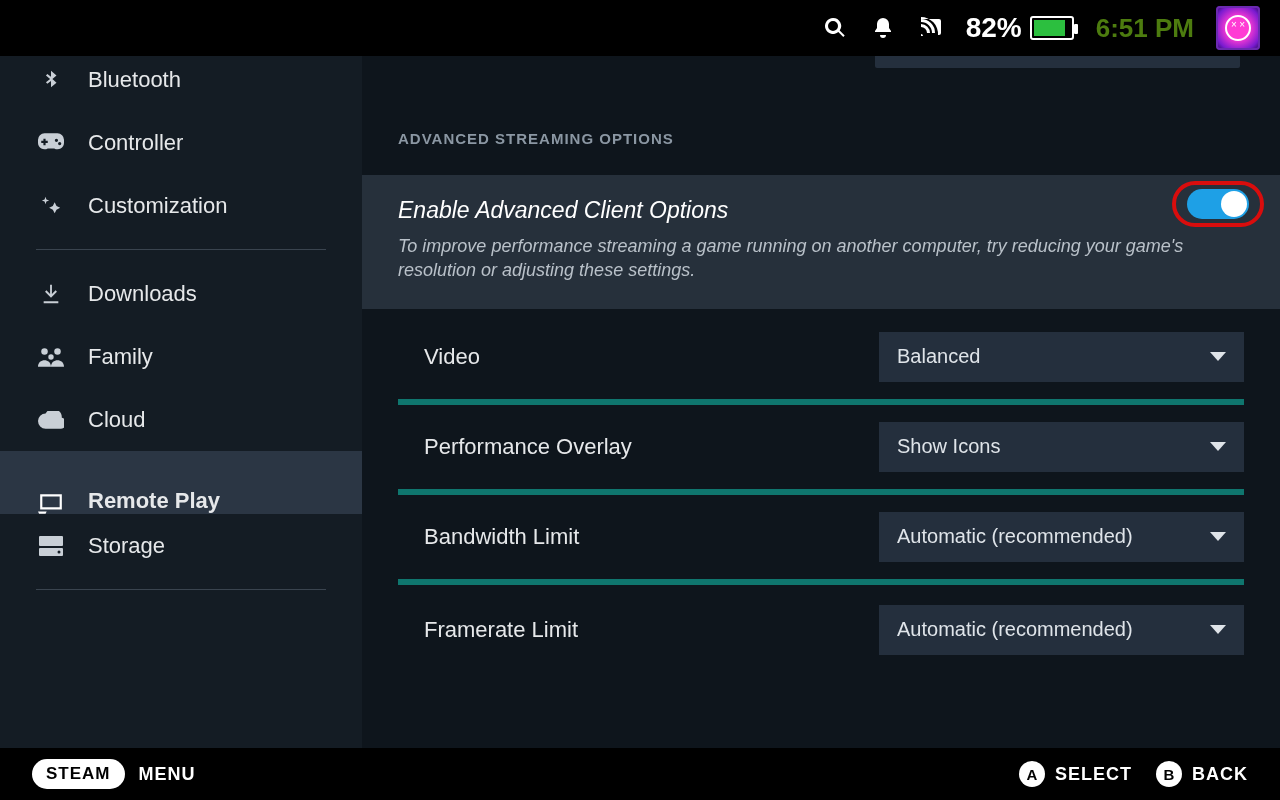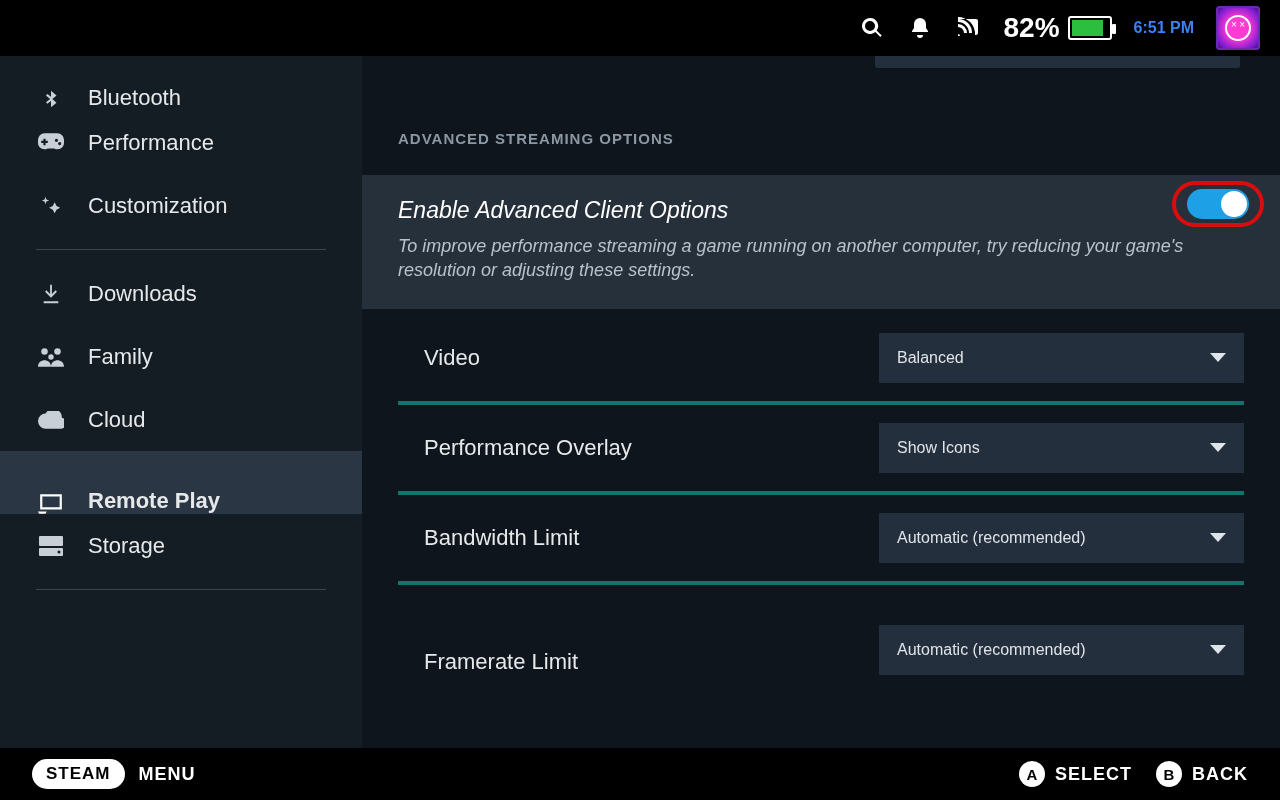--- a/index.html
+++ b/index.html
@@ -6,55 +6,55 @@
   html, body { width: 1280px; height: 800px; overflow: hidden; background: #000; font-family: "Segoe UI", Arial, sans-serif; color: #e6e8ea; }
   
   .statusbar { height: 56px; background: #000; display: flex; align-items: center; justify-content: flex-end; gap: 22px; padding: 0 20px; }
   .statusbar .ico { width: 26px; height: 26px; display: flex; align-items: center; justify-content: center; }
   .statusbar svg { fill: #fff; }
   .battery-wrap { display: flex; align-items: center; gap: 8px; }
   .battery-pct { font-size: 28px; font-weight: 600; color: #fff; }
   .battery { position: relative; width: 44px; height: 24px; border: 2px solid #fff; border-radius: 3px; }
   .battery:after { content: ""; position: absolute; right: -6px; top: 6px; width: 4px; height: 10px; background: #fff; border-radius: 1px; }
   .battery-fill { position: absolute; left: 2px; top: 2px; bottom: 2px; width: 78%; background: #2cbf3f; }
-  .clock { font-size: 16px; font-weight: 600; color: #3b82f6; }
+  .clock { font-size: 26px; font-weight: 600; color: #4d7c0f; }
   .avatar { width: 44px; height: 44px; border-radius: 4px; background: radial-gradient(circle, #ff3bd4 0 35%, #7a1bd0 75%, #1d0a4e 100%); box-shadow: 0 0 0 2px #6b2ab0 inset; display: flex; align-items: center; justify-content: center; }
   .avatar-face { width: 26px; height: 26px; border: 2px solid #fff; border-radius: 50%; position: relative; }
   .avatar-face:before, .avatar-face:after { content: "×"; position: absolute; color: #fff; font-size: 10px; top: 2px; }
   .avatar-face:before { left: 4px; } .avatar-face:after { right: 4px; }
 
   
   .main { display: flex; height: 692px; }
   .sidebar { width: 362px; background: #141c24; overflow: hidden; position: relative; }
   .side-item { display: flex; align-items: center; gap: 22px; padding: 0 36px; height: 63px; font-size: 22px; color: #e6e8ea; cursor: pointer; }
-  .side-item.first { margin-top: -8px; align-items: flex-end; }
+  .side-item.first { margin-top: -8px; }
   .side-item.active { background: #2b3644; font-weight: 600; align-items: flex-end; }
   .side-icon { width: 30px; display: flex; justify-content: center; }
   .side-icon svg { fill: #c9cfd6; }
   .divider { height: 1px; background: #3a444f; margin: 12px 36px; }
 
   .content { flex: 1; background: #0e151c; overflow: hidden; position: relative; }
   .ghost-top { height: 30px; background: #0e151c; position: relative; }
   .ghost-top .ghost-sel { position: absolute; right: 40px; top: -18px; width: 365px; height: 30px; background: #242f3d; border-radius: 0 0 2px 2px; }
 
   .section-title { color: #8b97a3; letter-spacing: 1px; font-size: 15px; font-weight: 700; padding: 44px 0 28px 36px; }
 
   .adv-panel { background: #26303b; padding: 22px 36px 26px 36px; position: relative; font-style: italic; }
   .adv-panel .title { font-size: 23px; color: #fff; font-weight: 500; }
   .adv-panel .desc { font-size: 18px; color: #b9c1c9; margin-top: 10px; line-height: 1.35; max-width: 820px; }
 
   .toggle-annot { position: absolute; right: 16px; top: 6px; width: 92px; height: 46px; border: 4px solid #d90d0d; border-radius: 30px; display: flex; align-items: center; justify-content: center; }
   .toggle { width: 62px; height: 30px; background: #1ea0e6; border-radius: 16px; position: relative; }
   .toggle .knob { position: absolute; right: 2px; top: 2px; width: 26px; height: 26px; background: #fff; border-radius: 50%; }
 
   .rows { padding: 6px 36px 0 36px; }
-  .row { display: flex; align-items: center; justify-content: space-between; height: 90px; border-bottom: 4px solid #0f766e; }
-  .row:last-child { border-bottom: none; align-items: flex-end; }
+  .row { display: flex; align-items: center; justify-content: space-between; height: 90px; border-bottom: 6px solid #0f766e; }
+  .row:last-child { border-bottom: none; }
   .row .label { font-size: 22px; color: #e6e8ea; padding-left: 26px; }
-  .select { width: 365px; height: 50px; background: #242f3d; display: flex; align-items: center; justify-content: space-between; padding: 0 18px; font-size: 16px; color: #dfe4e9; cursor: pointer; }
+  .select { width: 365px; height: 50px; background: #242f3d; display: flex; align-items: center; justify-content: space-between; padding: 0 18px; font-size: 20px; color: #dfe4e9; cursor: pointer; }
   .chev { width: 0; height: 0; border-left: 8px solid transparent; border-right: 8px solid transparent; border-top: 9px solid #dfe4e9; }
 
   
   .footer { height: 52px; background: #000; display: flex; align-items: center; justify-content: space-between; padding: 0 32px; }
   .footer-left { display: flex; align-items: center; gap: 14px; }
   .steam-pill { background: #fff; color: #000; font-weight: 800; font-size: 17px; letter-spacing: 1px; padding: 5px 14px; border-radius: 20px; }
   .menu-lbl { color: #fff; font-size: 18px; font-weight: 700; letter-spacing: 1px; }
   .footer-right { display: flex; align-items: center; gap: 24px; }
   .fbtn { display: flex; align-items: center; gap: 10px; }
   .circle { width: 26px; height: 26px; background: #fff; color: #000; border-radius: 50%; display: flex; align-items: center; justify-content: center; font-weight: 800; font-size: 15px; }
@@ -100,21 +100,21 @@
           </svg>
         </span>
       <span>Bluetooth</span>
     </div>
     <div class="side-item">
       <span class="side-icon">
           <svg width="26" height="20" viewBox="0 0 24 18">
             <path d="M6 0h12a6 6 0 016 6v3a6 6 0 01-9 5H9a6 6 0 01-9-5V6a6 6 0 016-6zm-1 5v2H3v2h2v2h2V9h2V7H7V5H5zm12 0a1.5 1.5 0 100 3 1.5 1.5 0 000-3zm3 3a1.5 1.5 0 100 3 1.5 1.5 0 000-3z"></path>
           </svg>
         </span>
-      <span>Performance</span>
+      <span>Controller</span>
     </div>
     <div class="side-item">
       <span class="side-icon">
           <svg width="22" height="22" viewBox="0 0 24 24">
             <path d="M6 2l1 3 3 1-3 1-1 3-1-3-3-1 3-1 1-3zm10 6l2 4 4 2-4 2-2 4-2-4-4-2 4-2 2-4z"></path>
           </svg>
         </span>
       <span>Customization</span>
     </div>
     <div class="divider"></div>

